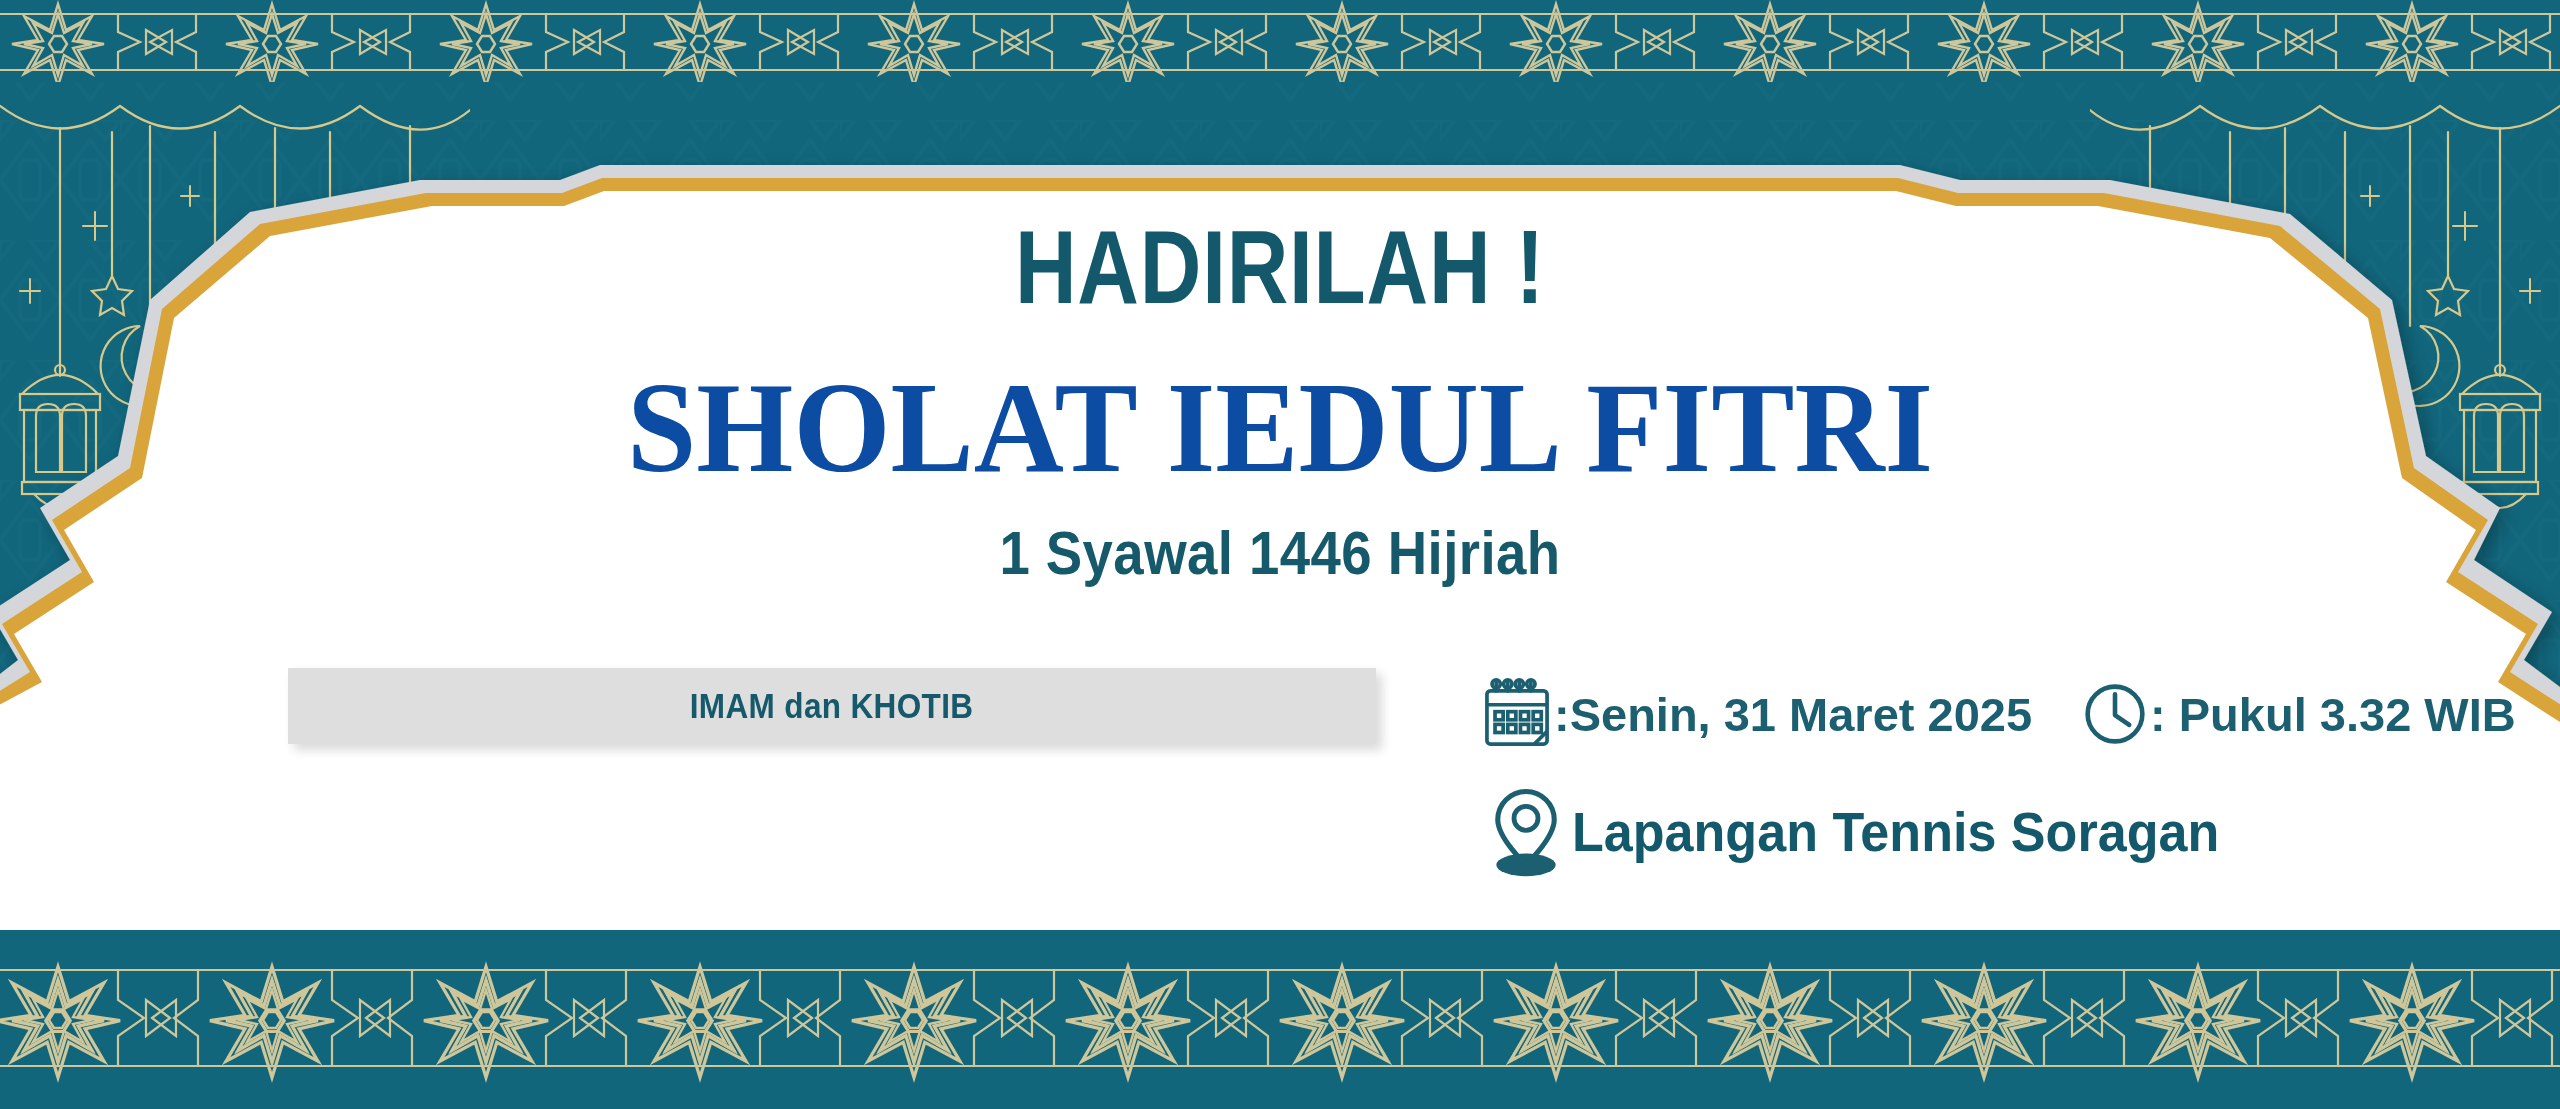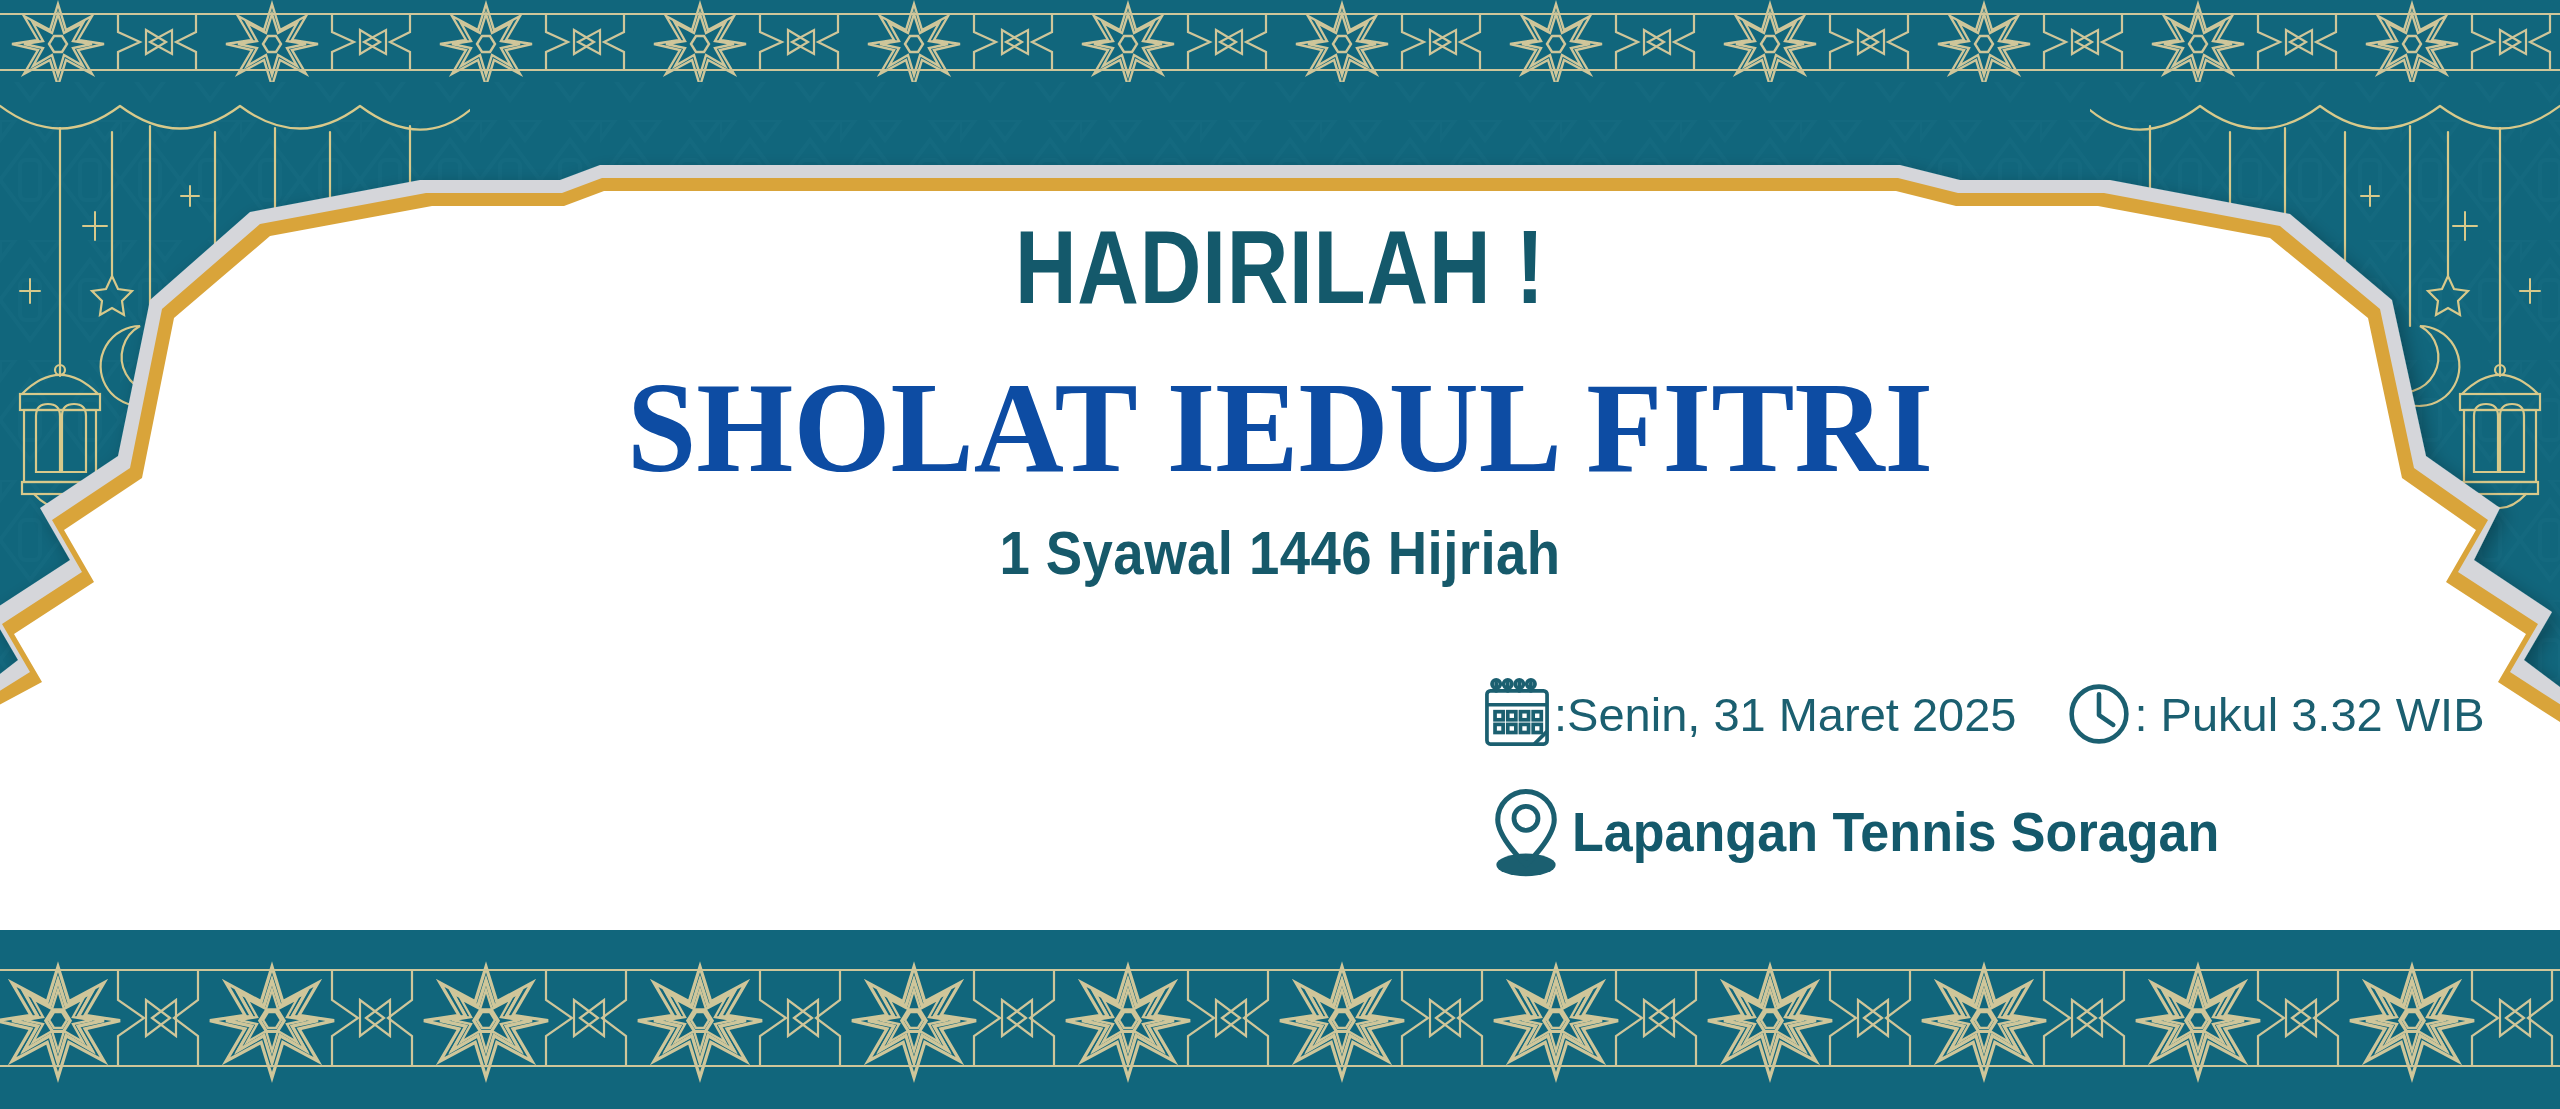--- a/index.html
+++ b/index.html
@@ -68,21 +68,21 @@
   }
 
   
   .info{position:absolute;left:1480px;top:660px;width:1000px;color:#1b5f70;}
   .info-row{display:flex;align-items:center;}
   .info-row.r1{height:108px;}
   .info-row.r2{height:110px;margin-top:8px;align-items:center;}
   .ico{flex:0 0 auto;display:flex;align-items:center;justify-content:center;}
   .txt-light{
     font-family:"Liberation Sans","DejaVu Sans",sans-serif;
-    font-weight:400;font-size:47px;color:#1b5f70;white-space:nowrap;
+    font-weight:700;font-size:47px;color:#1b5f70;white-space:nowrap;
   }
   .txt-bold{
     font-family:"Liberation Sans Narrow","Liberation Sans",sans-serif;
     font-weight:bold;font-size:56px;color:#14596b;white-space:nowrap;
     transform:scaleX(.93);transform-origin:left center;
   }
   .gap{width:48px;flex:0 0 auto;}
 </style>
 </head>
 <body>
@@ -342,20 +342,23 @@
 
   <div class="content">
 
     <div class="title-hadirilah">HADIRILAH !</div>
 
     <div class="title-main">SHOLAT IEDUL FITRI</div>
 
     <div class="title-sub">1 Syawal 1446 Hijriah</div>
 
     <div class="imam-box">
+      <div class="imam-head">
+        <span>IMAM dan KHOTIB</span>
+      </div>
     </div>
 
     <div class="info">
 
       <div class="info-row r1">
         <span class="ico">
           <svg width="74" height="74" viewBox="0 0 64 64" fill="none" stroke="#1b5f70" stroke-width="3.2">
             <rect x="6" y="12" width="52" height="46" rx="3"></rect>
             <path d="M6 24 H58"></path>
             <path d="M14 12 V5 M24 12 V5 M34 12 V5 M44 12 V5" stroke-linecap="round"></path>

